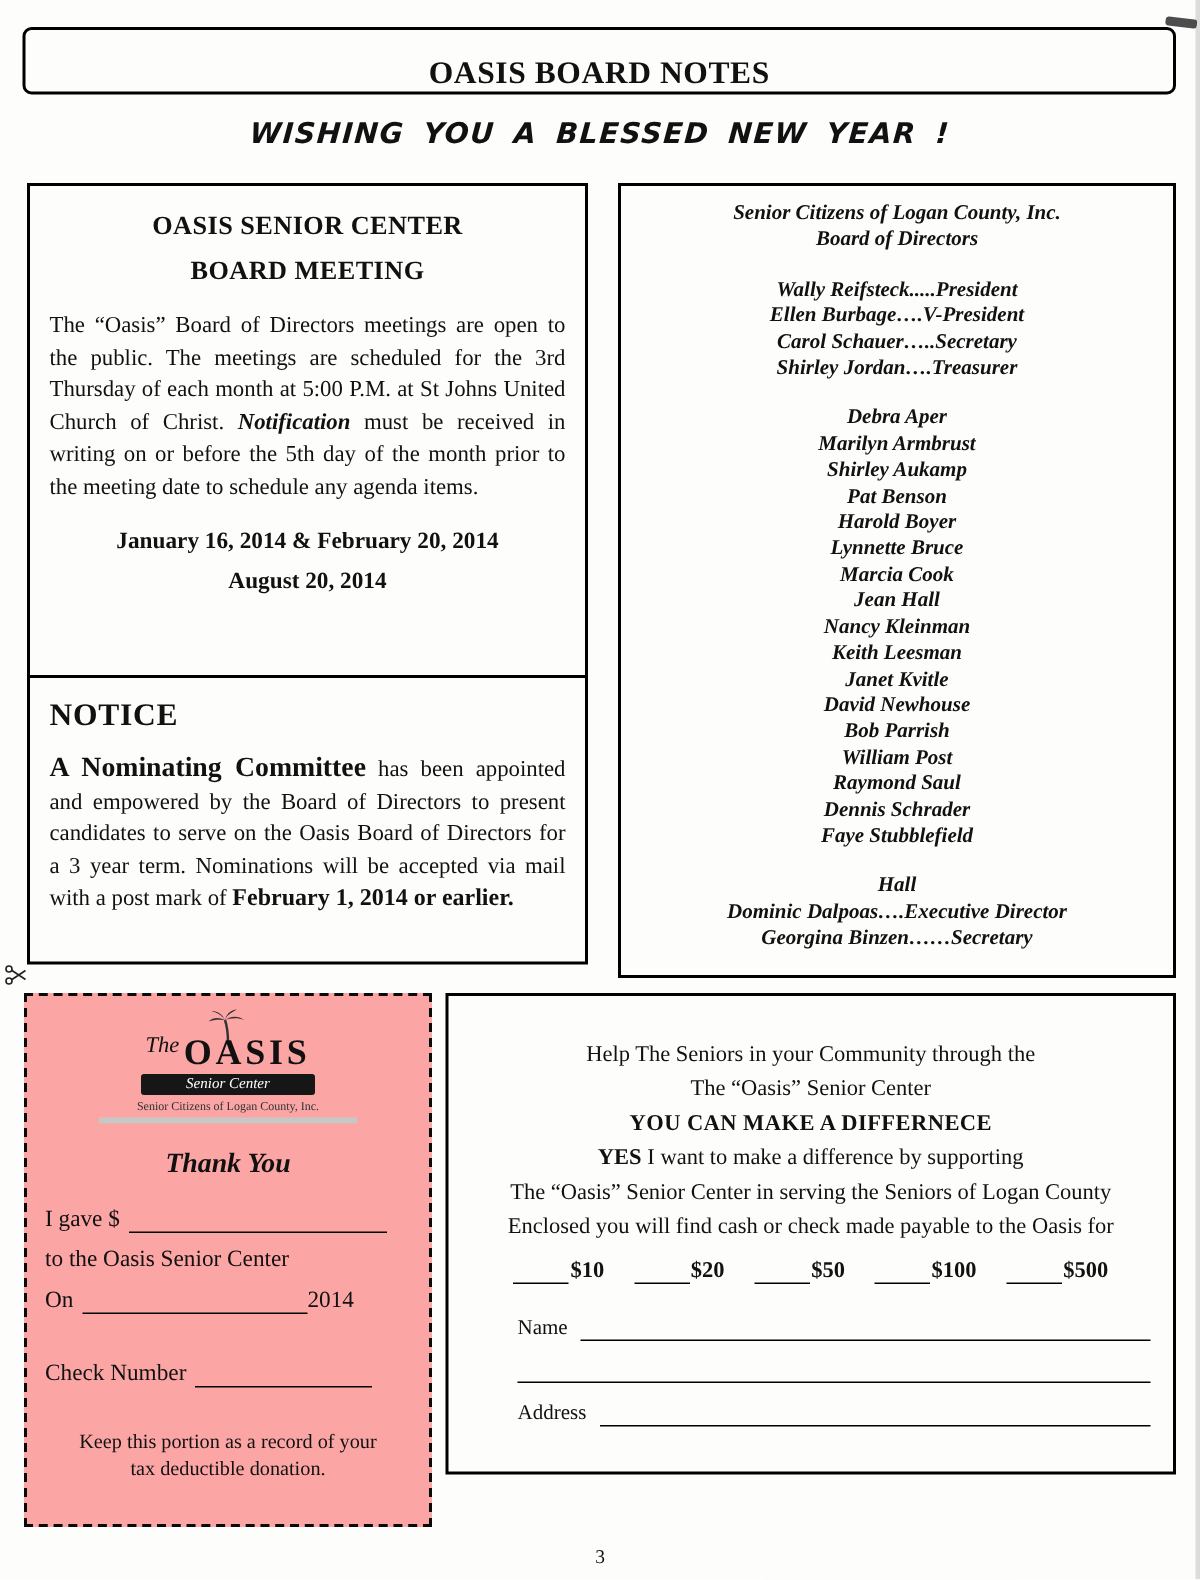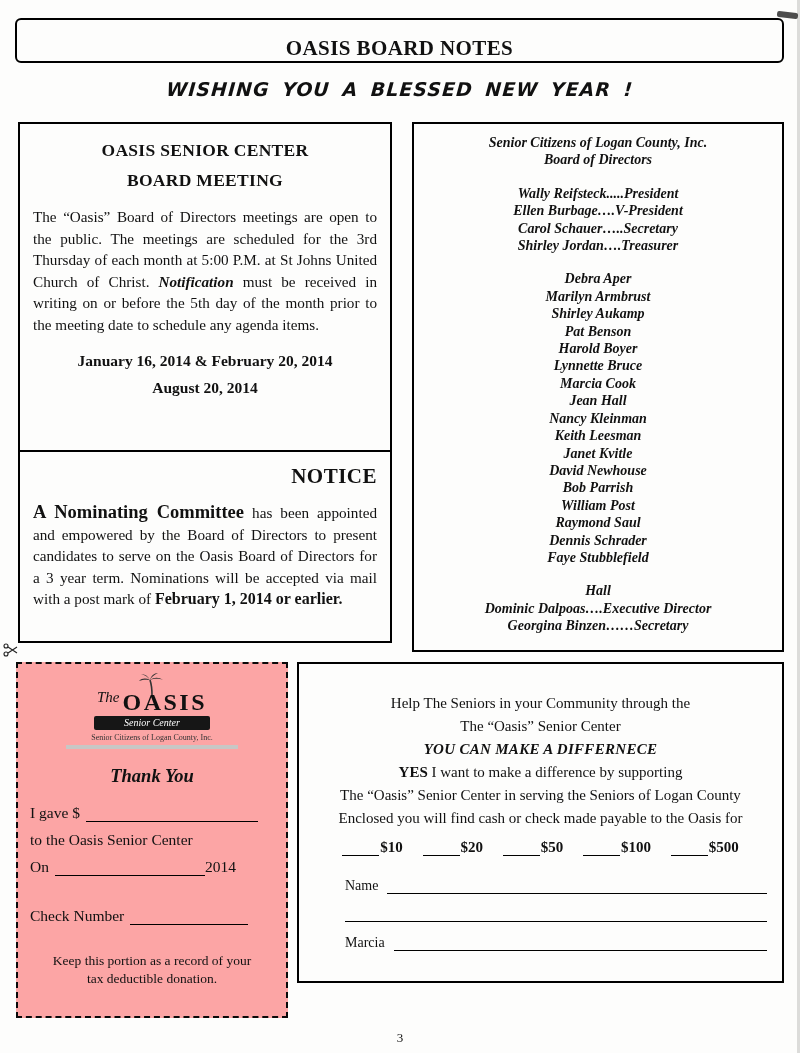--- a/index.html
+++ b/index.html
@@ -29,21 +29,21 @@
 
   .meeting-box { left:18px; top:122px; width:374px; height:384px; padding:10px 13px; }
   .mb-h1 { text-align:center; font-weight:bold; font-size:17.5px; margin-top:6px; letter-spacing:.3px; }
   .mb-h1 + .mb-h1 { margin-top:9px; }
   .mb-body { margin-top:15px; font-size:15.2px; line-height:21.5px; text-align:justify; }
   .notif { font-weight:bold; font-style:italic; }
   .mb-dates { text-align:center; font-weight:bold; font-size:15.5px; margin-top:17px; }
   .mb-dates2 { text-align:center; font-weight:bold; font-size:15.5px; margin-top:9px; }
 
   .notice-box { left:18px; top:450px; width:374px; height:193px; padding:8px 13px; }
-  .nt-head { text-align:right; font-weight:bold; font-size:21px; margin-top:4px; letter-spacing:.5px; }
+  .nt-head { text-align:left; font-weight:bold; font-size:21px; margin-top:4px; letter-spacing:.5px; }
   .nt-body { margin-top:13px; font-size:15.2px; line-height:21.5px; text-align:justify; }
   .nt-lead { font-weight:bold; font-size:18.5px; }
   .nt-deadline { font-weight:bold; font-size:16px; }
 
   .directors-box { left:412px; top:122px; width:372px; height:530px; padding-top:10px; text-align:center; }
   .dir-line, .dir-org { font-weight:bold; font-style:italic; font-size:14px; line-height:17.4px; }
   .dir-gap { height:16px; }
 
   .scissors { position:absolute; left:3px; top:642px; }
 
@@ -57,21 +57,21 @@
   .logo-fineprint { width:172px; height:4px; margin:3px auto 0; background:#c7c7c5; }
   .thank-you { text-align:center; font-weight:bold; font-style:italic; font-size:18.5px; margin-top:12px; }
   .form-line { font-size:15.5px; margin-top:9px; }
   .gave-line { margin-top:17px; }
   .check-line { margin-top:31px; }
   .blank { display:inline-block; border-bottom:1px solid #000; height:15px; margin-left:6px; vertical-align:bottom; }
   .keep-note { text-align:center; font-size:13.5px; line-height:18px; margin-top:27px; }
 
   .donation { position:absolute; left:297px; top:662px; width:487px; height:321px; border:2px solid #000; padding:28px 10px 0 10px; background:#fdfdfc; }
   .d-line { text-align:center; font-size:15px; line-height:23px; }
-  .d-bold-italic { font-weight:bold; font-style:italic; letter-spacing:.3px; }
+  .d-bold-italic { font-weight:bold; letter-spacing:.3px; }
   .amounts { text-align:center; margin-top:9px; font-size:15px; font-weight:bold; }
   .amt { margin:0 8px; white-space:nowrap; }
   .amt .blank { width:37px; margin-left:0; margin-right:1px; }
   .field-row { display:flex; align-items:flex-end; margin:22px 5px 0 36px; font-size:14px;text-align:right; }
   .field-row .blank { flex:1; margin-left:9px; }
   .cont-line { margin:15px 5px 0 36px; border-bottom:1px solid #000; height:13px; }
   .addr-row { margin-top:13px; }
 
   .page-number { position:absolute; left:0; top:1030px; width:100%; text-align:center; font-size:13px; }
 </style>
@@ -188,20 +188,20 @@
       <span class="amt"><span class="blank"></span><b>$50</b></span>
       <span class="amt"><span class="blank"></span><b>$100</b></span>
       <span class="amt"><span class="blank"></span><b>$500</b></span>
     </div>
     <div class="field-row">
       <span class="f-label">Name</span>
         <span class="blank"></span>
     </div>
     <div class="cont-line"></div>
     <div class="field-row addr-row">
-      <span class="f-label">Marcia</span>
+      <span class="f-label">Address</span>
         <span class="blank"></span>
     </div>
   </div>
 
   <div class="page-number">3</div>
 
 </div>
 
 </body></html>

